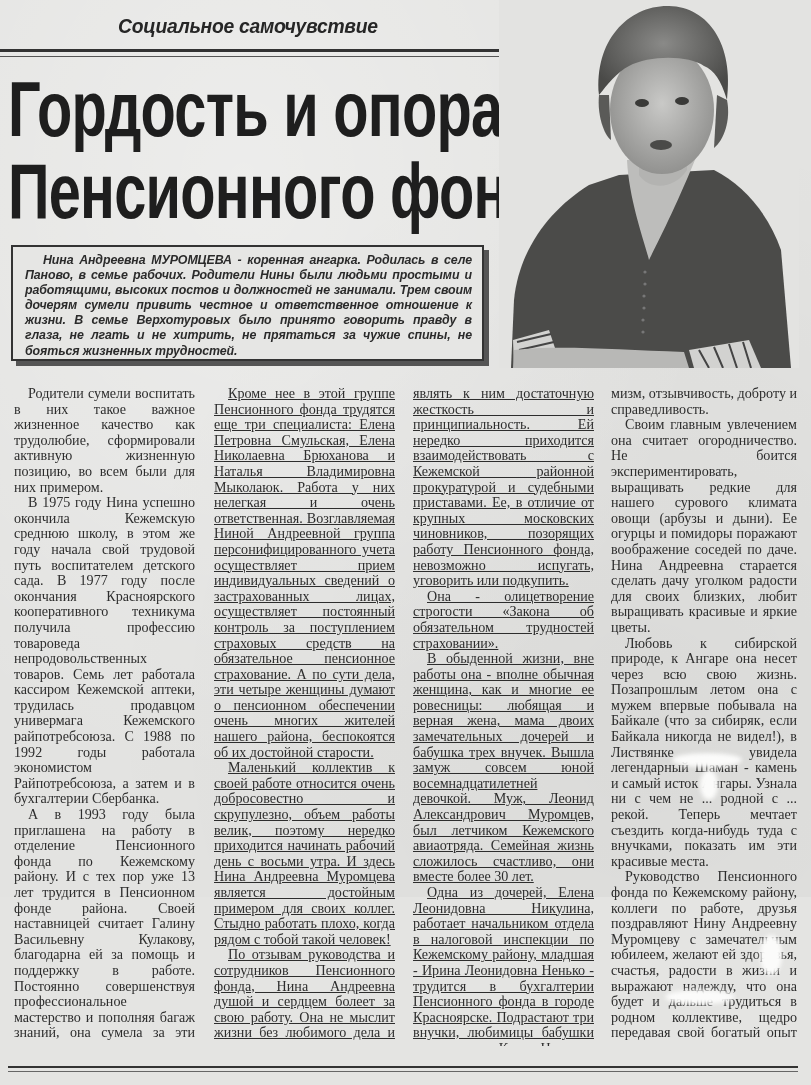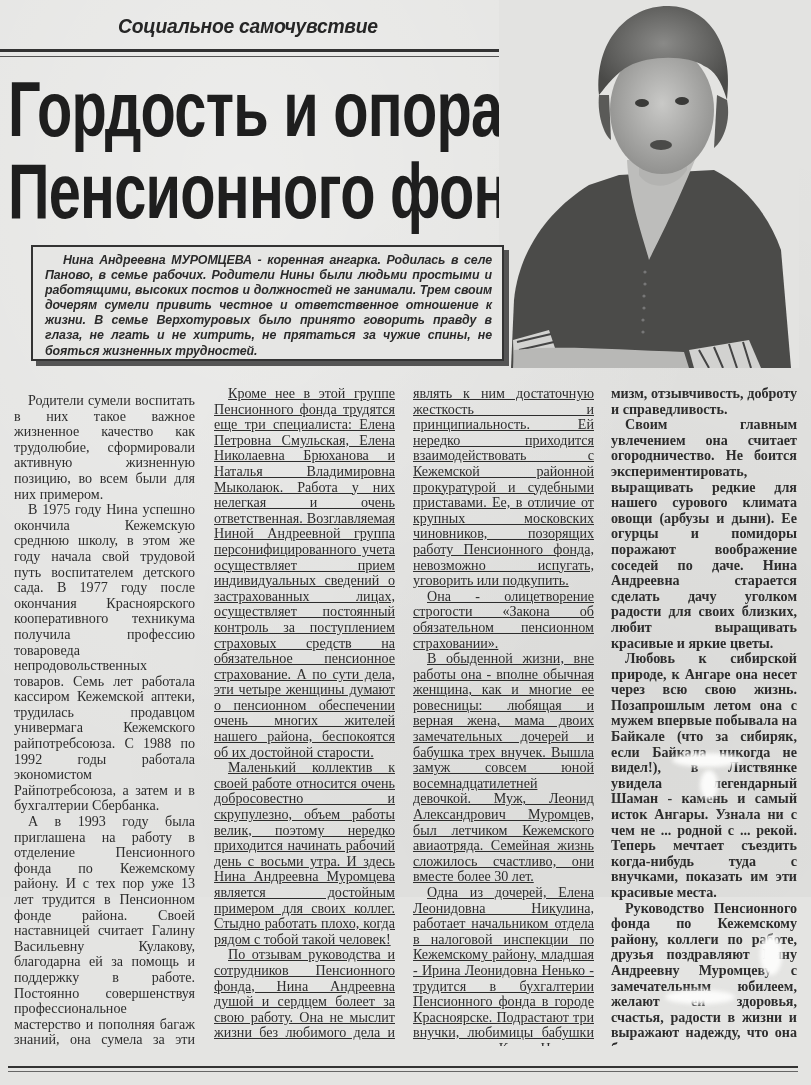--- a/index.html
+++ b/index.html
@@ -46,21 +46,21 @@
       white-space: nowrap;
       letter-spacing: -1px;
     }
     .photo {
       position: absolute; left: 499px; top: 0px; width: 300px; height: 368px;
       background: #e3e3e1;
       overflow: hidden;
     }
     .photo svg { display: block; }
     .lead-box {
-      position: absolute; left: 31px; top: 245px; width: 473px; height: 116px;
+      position: absolute; left: 11px; top: 245px; width: 473px; height: 116px;
       border: 2px solid #333;
       box-shadow: 5px 5px 0 #555;
       background: #e6e6e4;
       padding: 6px 10px 0 12px;
       box-sizing: border-box;
     }
     .lead-text {
       font-family: "Liberation Sans", "DejaVu Sans", sans-serif;
       font-style: italic; font-weight: bold;
       font-size: 12.4px; line-height: 15.1px;
@@ -74,24 +74,24 @@
     }
     .col {
       position: absolute; top: 0; width: 181px; height: 660px; overflow: hidden;
       font-size: 14.1px; line-height: 15.6px;
       text-align: justify;
       hyphens: manual;
       color: #2d2d2d;
     }
     .col p { margin: 0; text-indent: 14px; }
     .col p.cont { text-indent: 0; }
-    .col1 { left: 0; margin-top: 7px; }
+    .col1 { left: 0; }
     .col2 { left: 200px; text-decoration: underline; }
     .col3 { left: 399px; text-decoration: underline; }
-    .col4 { left: 597px; width: 186px; font-weight: bold; }
+    .col4 { left: 597px; width: 186px; }
     .smudge {
       position: absolute; background: #fbfbfa; border-radius: 50%;
       filter: blur(2px);
     }
     .bottom-rule {
       position: absolute; left: 8px; top: 1066px; width: 790px; height: 3px;
       border-top: 2px solid #333; border-bottom: 1px solid #666;
     }
   </style>
 </head>
@@ -171,21 +171,21 @@
       <p>А в 1993 году была приглашена на работу в отделение Пенсионного фонда по Кежемскому району. И с тех пор уже 13 лет трудится в Пенсионном фонде района. Своей наставницей считает Галину Васильевну Кулакову, благодарна ей за помощь и поддержку в работе. Постоянно совершенствуя профессиональное мастерство и пополняя багаж знаний, она сумела за эти годы стать одним из лучших специалистов Фонда. В 2004 году заочно окончила экономический факультет Красноярского института бизнеса, управления и психологии. И теперь возглавляет группу персонифицированного учета и взаимодействия со страхователями и застрахованными лицами.</p>
     </div>
     <div class="col col2">
       <p>Кроме нее в этой группе Пенсионного фонда трудятся еще три специалиста: Елена Петровна Смульская, Елена Николаевна Брюханова и Наталья Владимировна Мыколаюк. Работа у них нелегкая и очень ответственная. Возглавляемая Ниной Андреевной группа персонифицированного учета осуществляет прием индивидуальных сведений о застрахованных лицах, осуществляет постоянный контроль за поступлением страховых средств на обязательное пенсионное страхование. А по сути дела, эти четыре женщины думают о пенсионном обеспечении очень многих жителей нашего района, беспокоятся об их достойной старости.</p>
       <p>Маленький коллектив к своей работе относится очень добросовестно и скрупулезно, объем работы велик, поэтому нередко приходится начинать рабочий день с восьми утра. И здесь Нина Андреевна Муромцева является достойным примером для своих коллег. Стыдно работать плохо, когда рядом с тобой такой человек!</p>
       <p>По отзывам руководства и сотрудников Пенсионного фонда, Нина Андреевна душой и сердцем болеет за свою работу. Она не мыслит жизни без любимого дела и ставшего родным коллектива.</p>
 
     </div>
     <div class="col col3">
       <p class="cont">являть к ним достаточную жесткость и принципиальность. Ей нередко приходится взаимодействовать с Кежемской районной прокуратурой и судебными приставами. Ее, в отличие от крупных московских чиновников, позорящих работу Пенсионного фонда, невозможно испугать, уговорить или подкупить.</p>
-      <p>Она - олицетворение строгости «Закона об обязательном пенсионном страховании».</p>
+      <p>Она - олицетворение строгости «Закона об обязательном трудностей страховании».</p>
       <p>В обыденной жизни, вне работы она - вполне обычная женщина, как и многие ее ровесницы: любящая и верная жена, мама двоих замечательных дочерей и бабушка трех внучек. Вышла замуж совсем юной восемнадцатилетней девочкой. Муж, Леонид Александрович Муромцев, был летчиком Кежемского авиаотряда. Семейная жизнь сложилось счастливо, они вместе более 30 лет.</p>
       <p>Одна из дочерей, Елена Леонидовна Никулина, работает начальником отдела в налоговой инспекции по Кежемскому району, младшая - Ирина Леонидовна Ненько - трудится в бухгалтерии Пенсионного фонда в городе Красноярске. Подрастают три внучки, любимицы бабушки и дедушки: Катя, Настя и Вероника. Нина Андреевна старается уделять им все свое свободное время.</p>
 
     </div>
     <div class="col col4">
       <p class="cont">мизм, отзывчивость, доброту и справедливость.</p>
       <p>Своим главным увлечением она считает огородничество. Не боится экспериментировать, выращивать редкие для нашего сурового климата овощи (арбузы и дыни). Ее огурцы и помидоры поражают воображение соседей по даче. Нина Андреевна старается сделать дачу уголком радости для своих близких, любит выращивать красивые и яркие цветы.</p>
       <p>Любовь к сибирской природе, к Ангаре она несет через всю свою жизнь. Позапрошлым летом она с мужем впервые побывала на Байкале (что за сибиряк, если Байкала никогда не видел!), в Листвянке увидела легендарный Шаман - камень и самый исток Ангары. Узнала ни с чем не ... родной с ... рекой. Теперь мечтает съездить когда-нибудь туда с внучками, показать им эти красивые места.</p>
       <p>Руководство Пенсионного фонда по Кежемскому району, коллеги по работе, друзья поздравляют Нину Андреевну Муромцеву с замечательным юбилеем, желают ей здоровья, счастья, радости в жизни и выражают надежду, что она будет и дальше трудиться в родном коллективе, щедро передавая свой богатый опыт молодым.</p>
 

